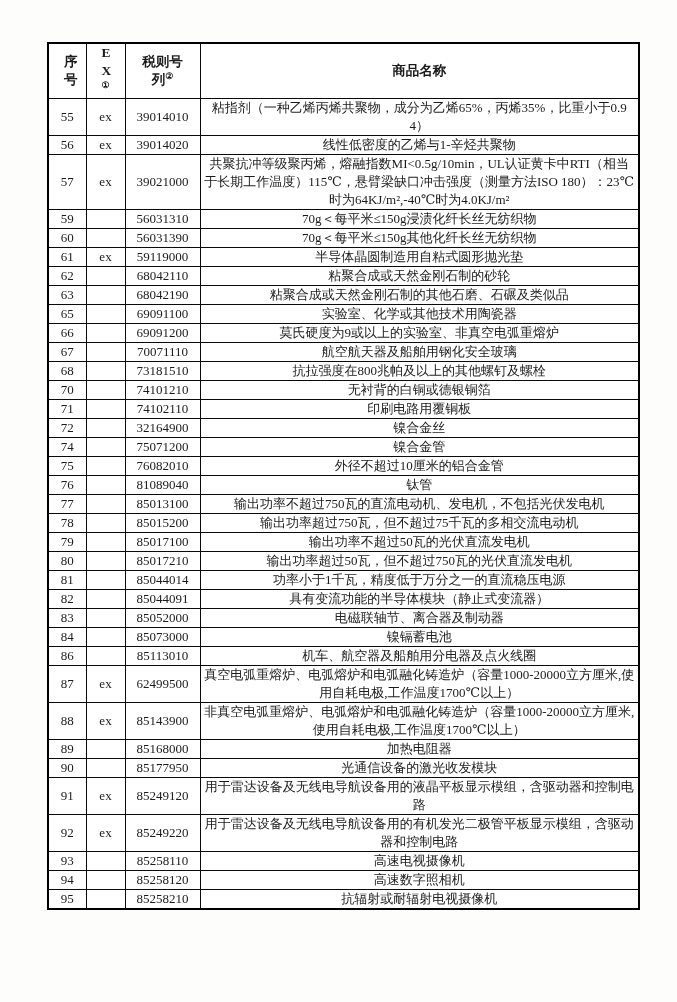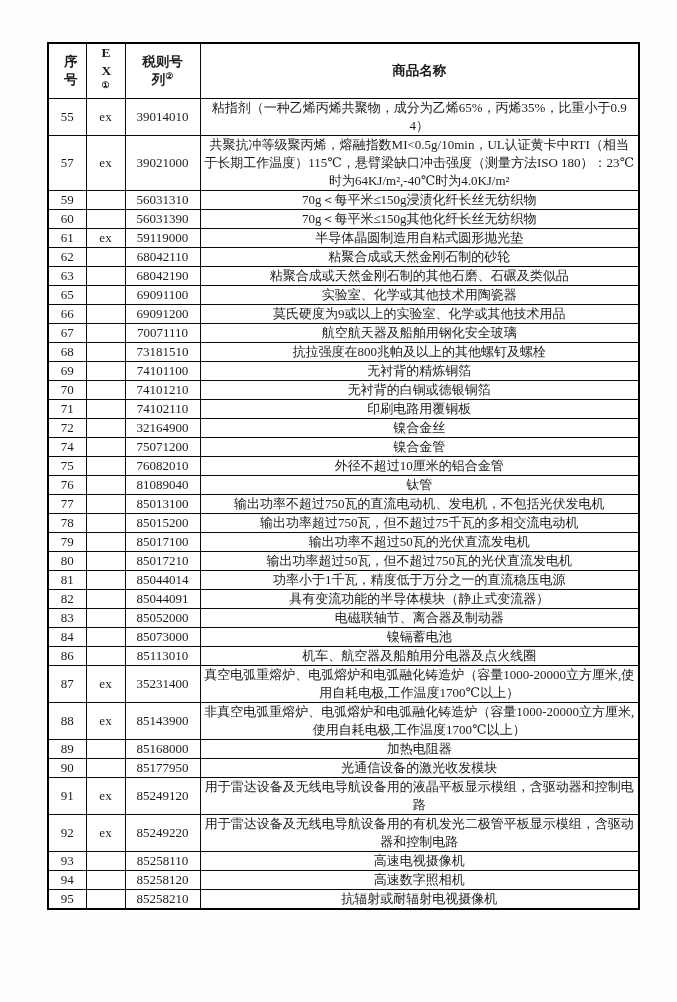--- a/index.html
+++ b/index.html
@@ -74,20 +74,26 @@
       </tr>
     </thead>
     <tbody>
         <tr>
           <td class="col-no">55</td>
           <td class="col-ex">ex</td>
           <td class="col-code">39014010</td>
           <td class="col-name">粘指剂（一种乙烯丙烯共聚物，成分为乙烯65%，丙烯35%，比重小于0.94）</td>
         </tr>
         <tr>
+          <td class="col-no">56</td>
+          <td class="col-ex">ex</td>
+          <td class="col-code">39014020</td>
+          <td class="col-name">线性低密度的乙烯与1-辛烃共聚物</td>
+        </tr>
+        <tr>
           <td class="col-no">57</td>
           <td class="col-ex">ex</td>
           <td class="col-code">39021000</td>
           <td class="col-name">共聚抗冲等级聚丙烯，熔融指数MI&lt;0.5g/10min，UL认证黄卡中RTI（相当于长期工作温度）115℃，悬臂梁缺口冲击强度（测量方法ISO 180）：23℃时为64KJ/m²,-40℃时为4.0KJ/m²</td>
         </tr>
         <tr>
           <td class="col-no">59</td>
           <td class="col-ex"></td>
           <td class="col-code">56031310</td>
           <td class="col-name">70g＜每平米≤150g浸渍化纤长丝无纺织物</td>
@@ -119,41 +125,35 @@
         <tr>
           <td class="col-no">65</td>
           <td class="col-ex"></td>
           <td class="col-code">69091100</td>
           <td class="col-name">实验室、化学或其他技术用陶瓷器</td>
         </tr>
         <tr>
           <td class="col-no">66</td>
           <td class="col-ex"></td>
           <td class="col-code">69091200</td>
-          <td class="col-name">莫氏硬度为9或以上的实验室、化学或其他技术用品</td>
+          <td class="col-name">莫氏硬度为9或以上的实验室、非真空电弧重熔炉</td>
         </tr>
         <tr>
           <td class="col-no">67</td>
           <td class="col-ex"></td>
           <td class="col-code">70071110</td>
           <td class="col-name">航空航天器及船舶用钢化安全玻璃</td>
         </tr>
         <tr>
           <td class="col-no">68</td>
           <td class="col-ex"></td>
           <td class="col-code">73181510</td>
           <td class="col-name">抗拉强度在800兆帕及以上的其他螺钉及螺栓</td>
         </tr>
         <tr>
-          <td class="col-no">69</td>
-          <td class="col-ex"></td>
-          <td class="col-code">74101100</td>
-          <td class="col-name">无衬背的精炼铜箔</td>
-        </tr>
-        <tr>
           <td class="col-no">70</td>
           <td class="col-ex"></td>
           <td class="col-code">74101210</td>
           <td class="col-name">无衬背的白铜或德银铜箔</td>
         </tr>
         <tr>
           <td class="col-no">71</td>
           <td class="col-ex"></td>
           <td class="col-code">74102110</td>
           <td class="col-name">印刷电路用覆铜板</td>
@@ -232,21 +232,21 @@
         </tr>
         <tr>
           <td class="col-no">86</td>
           <td class="col-ex"></td>
           <td class="col-code">85113010</td>
           <td class="col-name">机车、航空器及船舶用分电器及点火线圈</td>
         </tr>
         <tr>
           <td class="col-no">87</td>
           <td class="col-ex">ex</td>
-          <td class="col-code">35231400</td>
+          <td class="col-code">62499500</td>
           <td class="col-name">真空电弧重熔炉、电弧熔炉和电弧融化铸造炉（容量1000-20000立方厘米,使用自耗电极,工作温度1700℃以上）</td>
         </tr>
         <tr>
           <td class="col-no">88</td>
           <td class="col-ex">ex</td>
           <td class="col-code">85143900</td>
           <td class="col-name">非真空电弧重熔炉、电弧熔炉和电弧融化铸造炉（容量1000-20000立方厘米,使用自耗电极,工作温度1700℃以上）</td>
         </tr>
         <tr>
           <td class="col-no">89</td>

